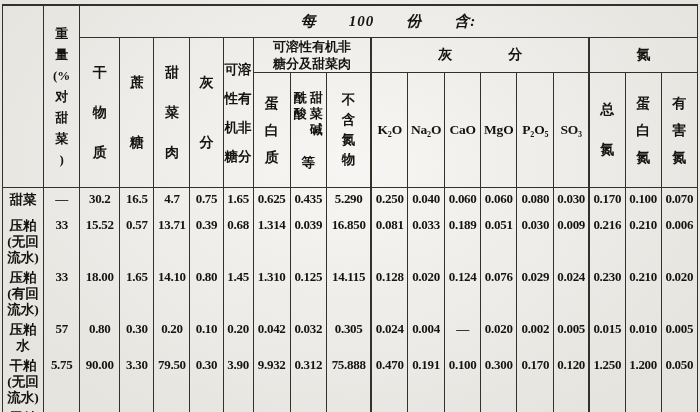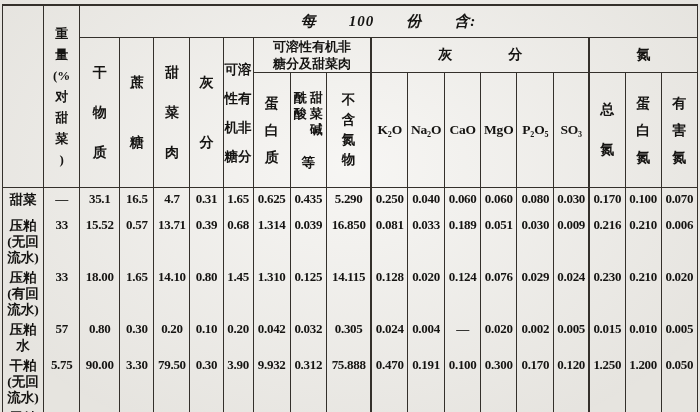--- a/index.html
+++ b/index.html
@@ -156,24 +156,24 @@
 氮</td>
       <td class="lh3c">有
 害
 氮</td>
     </tr>
   </thead>
   <tbody>
     <tr style="height:26px">
       <td class="rowlabel">甜菜</td>
       <td>—</td>
-      <td class="ra">35.1</td>
+      <td class="ra">30.2</td>
       <td class="ra">16.5</td>
       <td class="ra">4.7</td>
-      <td class="ra">0.31</td>
+      <td class="ra">0.75</td>
       <td class="ra">1.65</td>
       <td class="ra">0.625</td>
       <td class="ra">0.435</td>
       <td class="ra">5.290</td>
       <td class="ra gb">0.250</td>
       <td class="ra">0.040</td>
       <td class="ra">0.060</td>
       <td class="ra">0.060</td>
       <td class="ra">0.080</td>
       <td class="ra">0.030</td>

